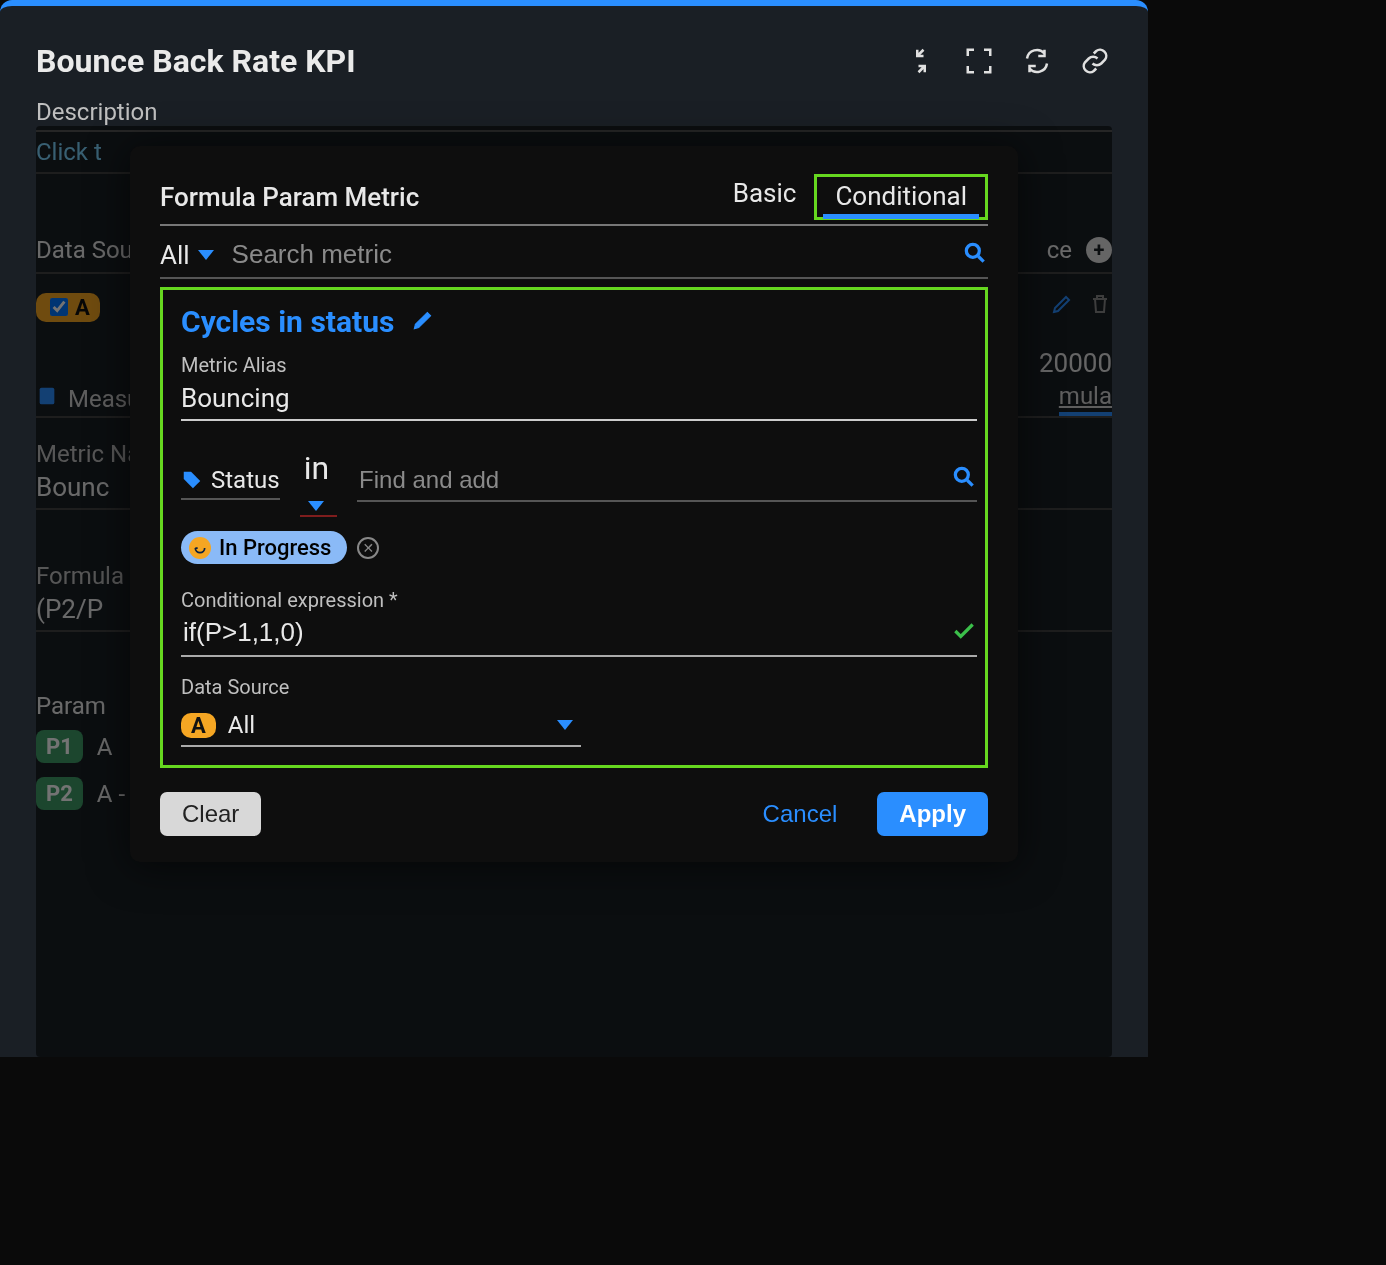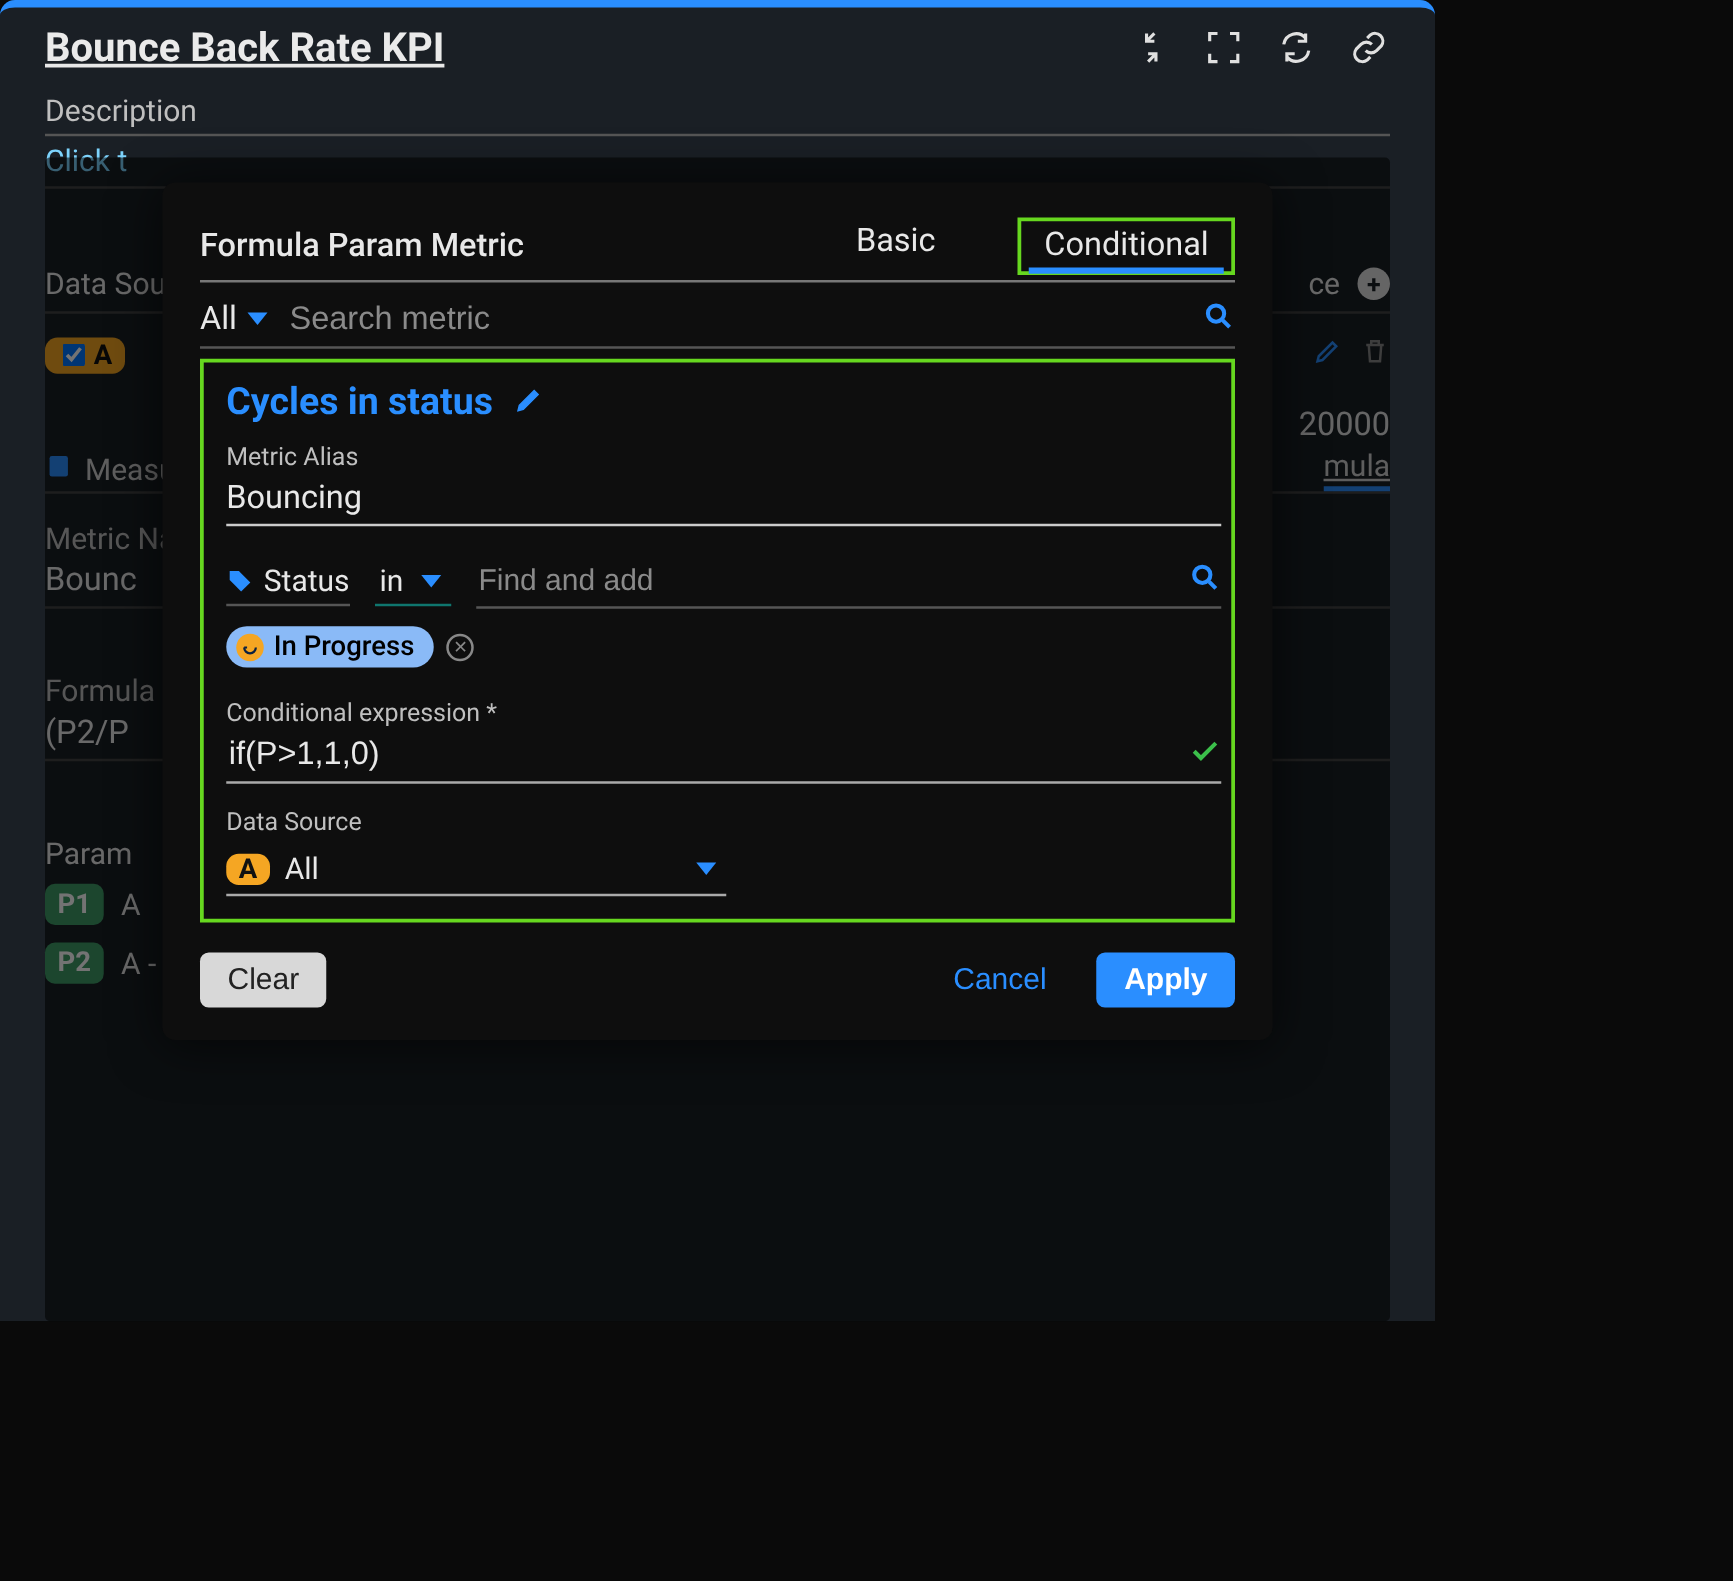--- a/index.html
+++ b/index.html
@@ -16,22 +16,21 @@
     position: relative;
     width: 1148px;
     height: 1057px;
     background: #1a1f25;
     border-top: 6px solid #2a8eff;
     border-radius: 12px 12px 0 0;
   }
   .header {
     display: flex;
     align-items: center;
-    padding: 13px 36px 12px 36px;
-    text-decoration: underline;
+    padding: 36px 36px 12px 36px;
   }
   .page-title {
     font-size: 32px;
     font-weight: 700;
     color: #eaeaea;
     flex: 1;
   }
   .header-icons {
     display: flex;
     gap: 24px;
@@ -169,21 +168,20 @@
   }
   .modal-tabs { display:flex; gap:0; }
   .mtab {
     font-size: 26px; color:#e8e8e8;
     padding: 4px 18px 6px 18px;
     cursor:pointer;
   }
   .mtab.active-box {
     border: 3px solid #66d71f;
     position: relative;
-    margin-left: 48px;
   }
   .mtab.active-box::after {
     content:"";
     position:absolute; left:6px; right:6px; bottom:-2px;
     height:5px; background:#2a8eff;
   }
 
   .search-row {
     display:flex; align-items:center; gap:16px;
     margin-top: 12px;
@@ -229,23 +227,23 @@
     display:flex; align-items:center; gap:20px;
     margin-top: 28px;
   }
   .tag-chip {
     display:flex; align-items:center; gap:8px;
     font-size:24px; color:#e8e8e8;
     border-bottom:2px solid #555; padding-bottom:4px;
   }
   .tag-chip svg { width:22px;height:22px; fill:#2a8eff; }
   .op-select {
-    font-size:24px; color:#e8e8e8;
-    border-bottom:2px solid #0f766e; padding:0 8px 4px 4px;
-    display:flex; align-items:center; gap:14px;
+    font-size:32px; color:#e8e8e8;
+    border-bottom:2px solid #7f1d1d; padding:0 8px 4px 4px;
+    display:flex; align-items:center; gap:14px;flex-direction:column;
   }
   .find-add {
     flex:1; font-size:24px; color:#8a8a8a;
     border-bottom:2px solid #555; padding-bottom:4px;
     display:flex; align-items:center;
   }
   .find-add input {
     flex:1; background:transparent;border:none;outline:none;
     font-size:24px; color:#e8e8e8;
   }

